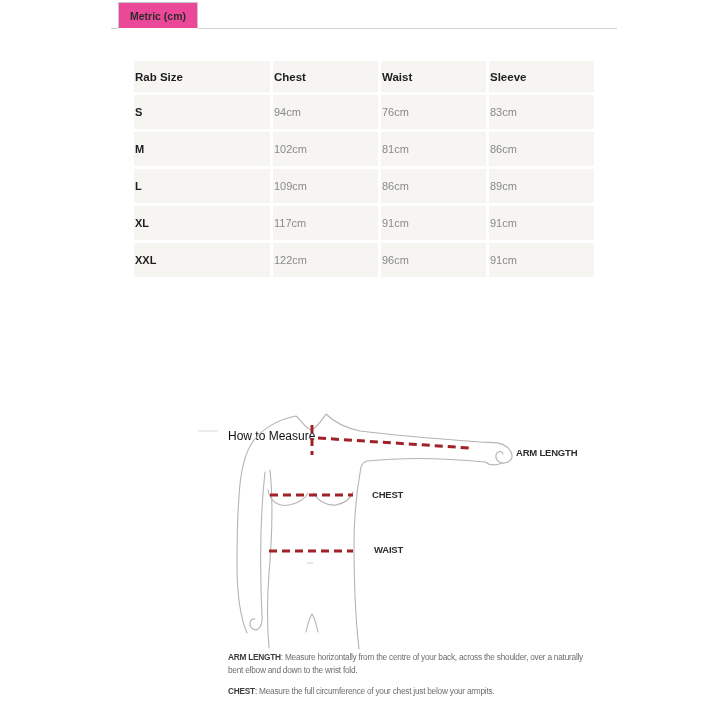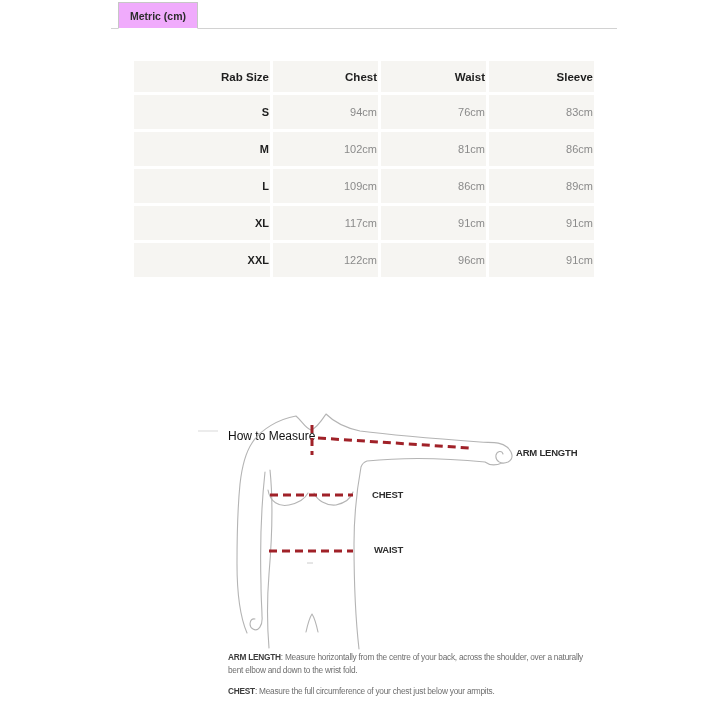--- a/index.html
+++ b/index.html
@@ -3,27 +3,27 @@
 <meta charset="utf-8">
 <style>
   html,body{margin:0;padding:0;background:#fff;}
   .page{position:relative;width:720px;height:720px;background:#ffffff;overflow:hidden;
         font-family:"Liberation Sans", sans-serif;}
 
   
   .tabbar{position:absolute;left:111px;top:2px;width:506px;display:flex;align-items:flex-end;
           border-bottom:1px solid #d2d2d2;padding-left:7px;box-sizing:border-box;}
   .tab{height:26px;line-height:26px;padding:0 11px;font-size:10.5px;font-weight:bold;color:#2d2d2d;
-       background:#f0abfc;border:1px solid #c7c7c7;box-sizing:border-box;cursor:pointer;white-space:nowrap;}
+       background:#ec4899;border:1px solid #c7c7c7;box-sizing:border-box;cursor:pointer;white-space:nowrap;}
   .tab.active{height:27px;line-height:27px;margin-bottom:-1px;border-bottom:1px solid #ffffff;}
   .tab.inactive{border-left:none;}
 
   
   table.sizetable{position:absolute;left:131px;top:58px;border-collapse:separate;border-spacing:3px;}
-  .sizetable th,.sizetable td{text-align:right;vertical-align:middle;background:var(--cell-bg,#f6f5f2);}
+  .sizetable th,.sizetable td{text-align:left;vertical-align:middle;background:var(--cell-bg,#f6f5f2);}
   .sizetable th{width:134px;height:29px;font-size:11.5px;font-weight:bold;color:#1e1e1e;}
   .sizetable th.mcol, .sizetable td.mcol{width:103px;}
   .sizetable td{height:32px;font-size:11px;}
   .sizetable td.size{font-weight:bold;color:#1e1e1e;}
   .sizetable td.val{color:var(--value-text,#8a8a8a);}
 
   
   .note{position:absolute;left:129px;top:348px;font-size:10px;font-weight:bold;color:#121212;}
   .htm-title{position:absolute;left:228px;top:385px;font-size:12px;font-weight:normal;color:#121212;margin-top:44px;}
 

